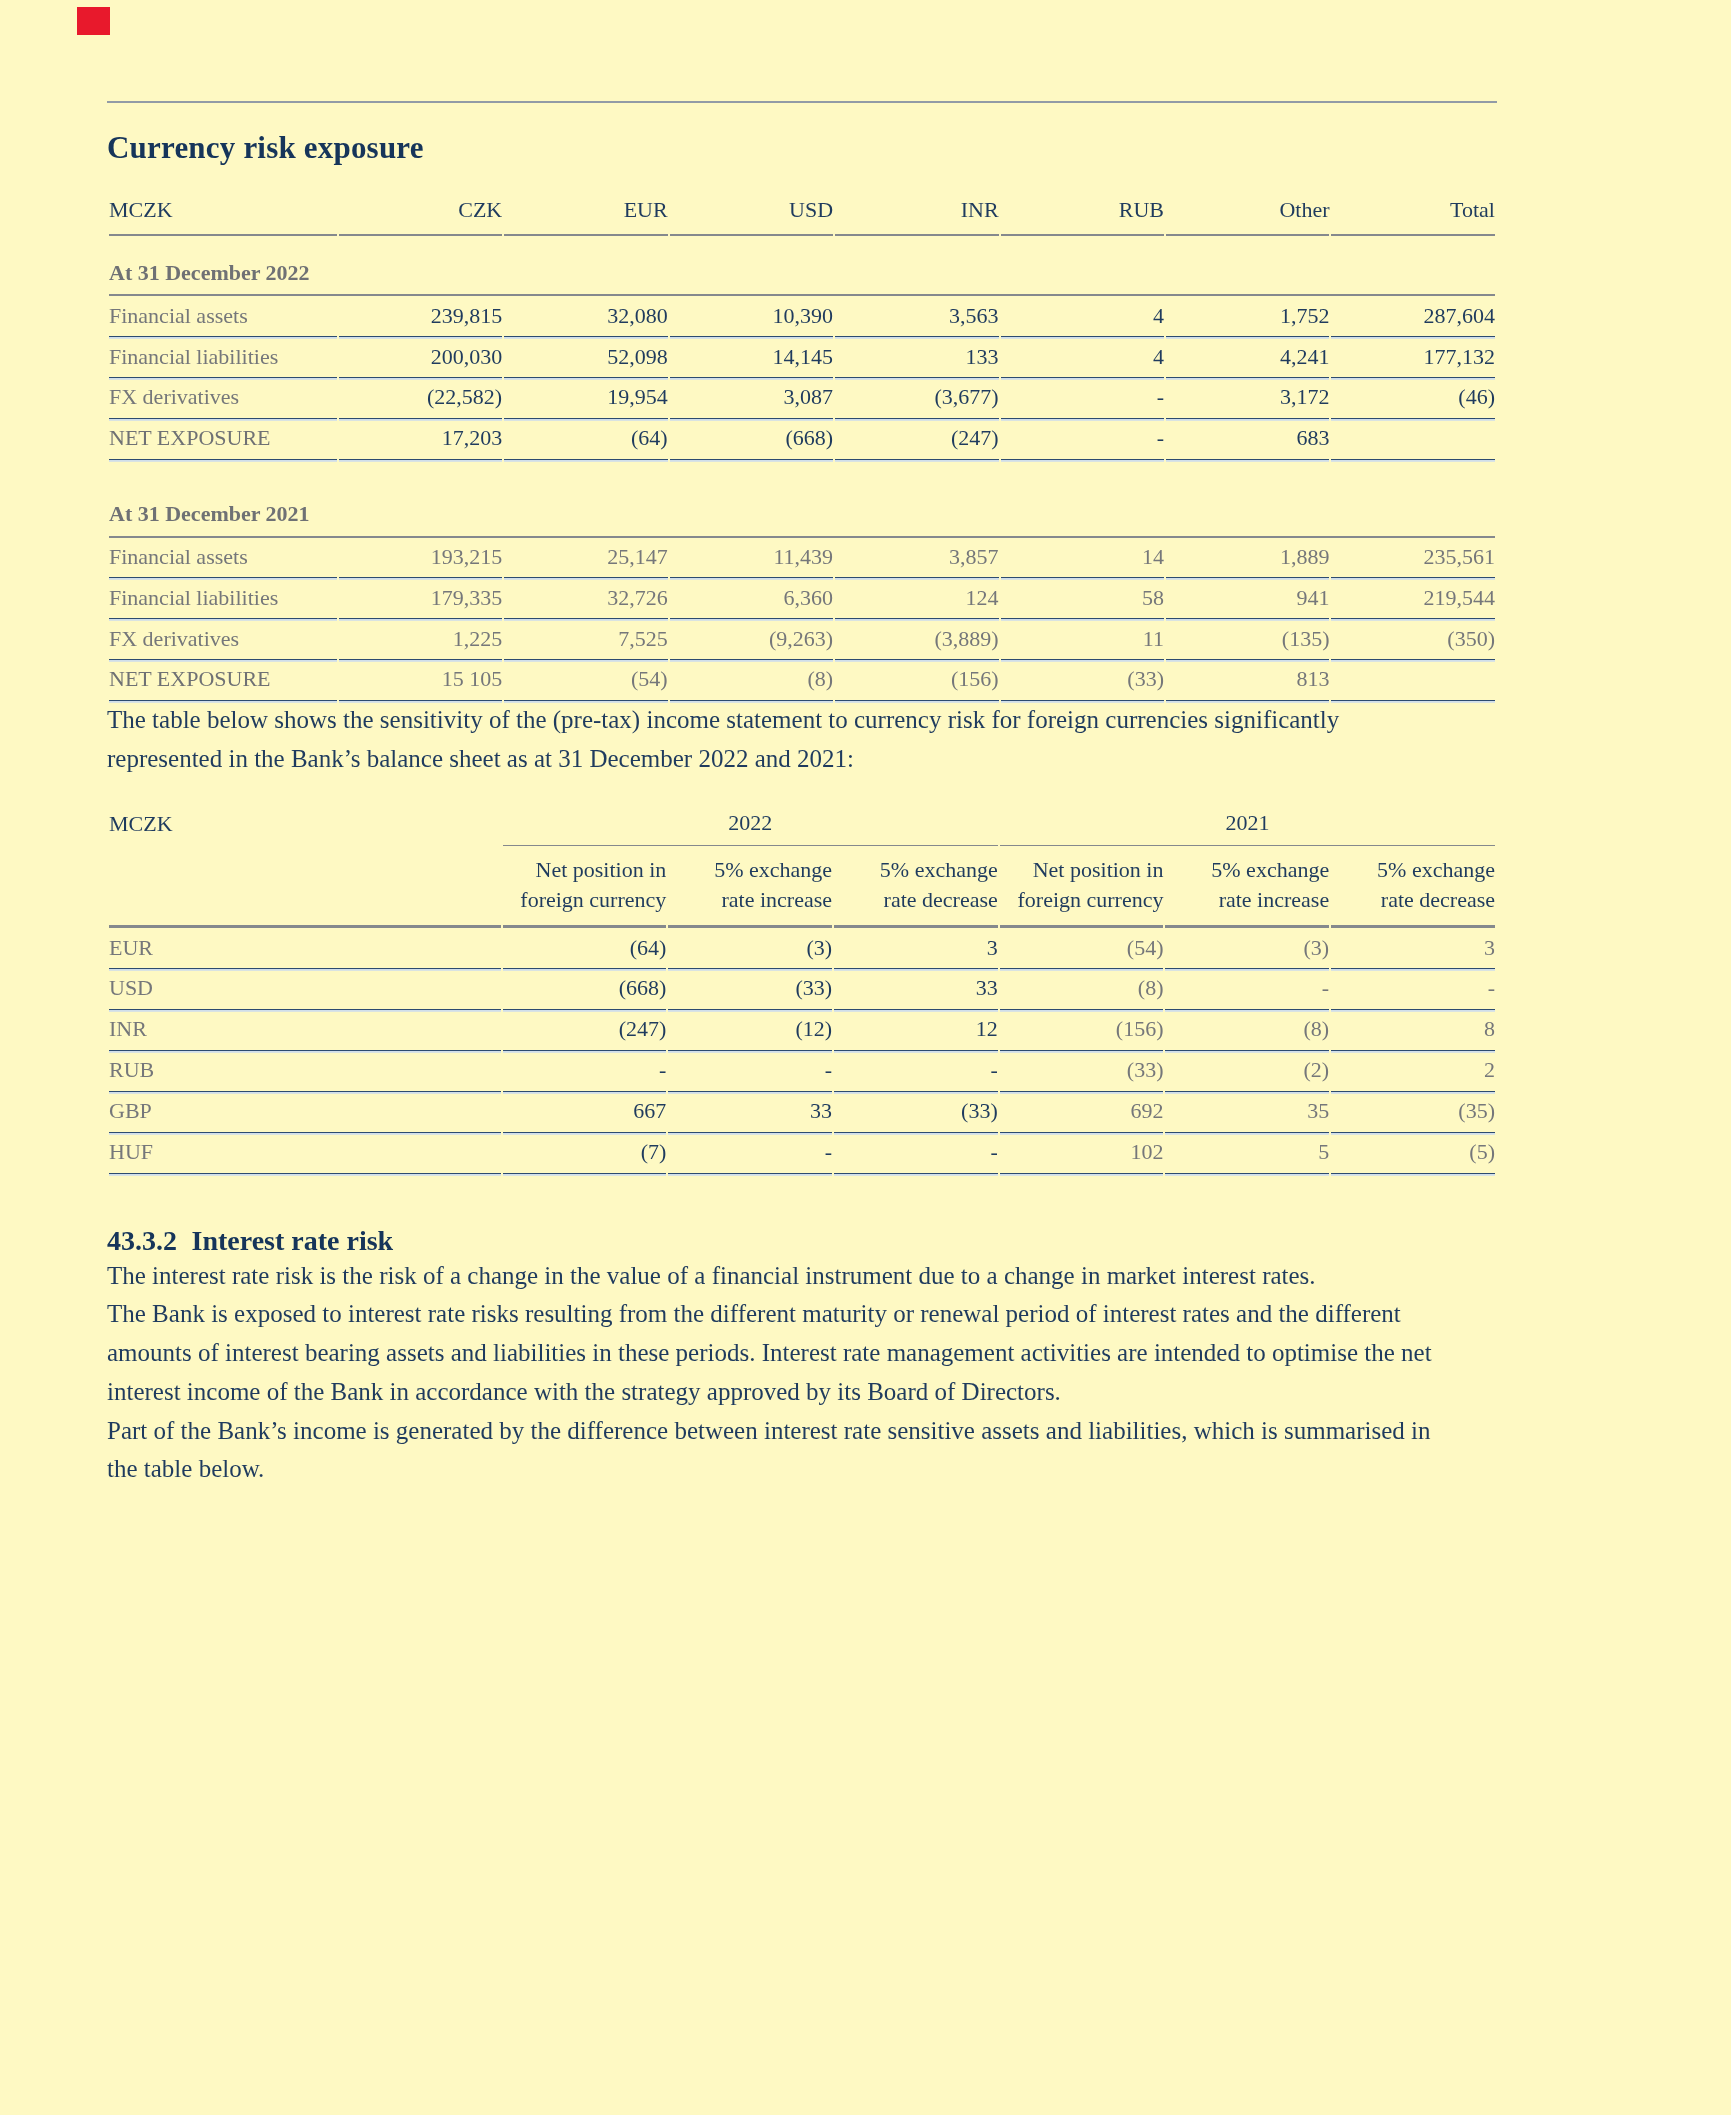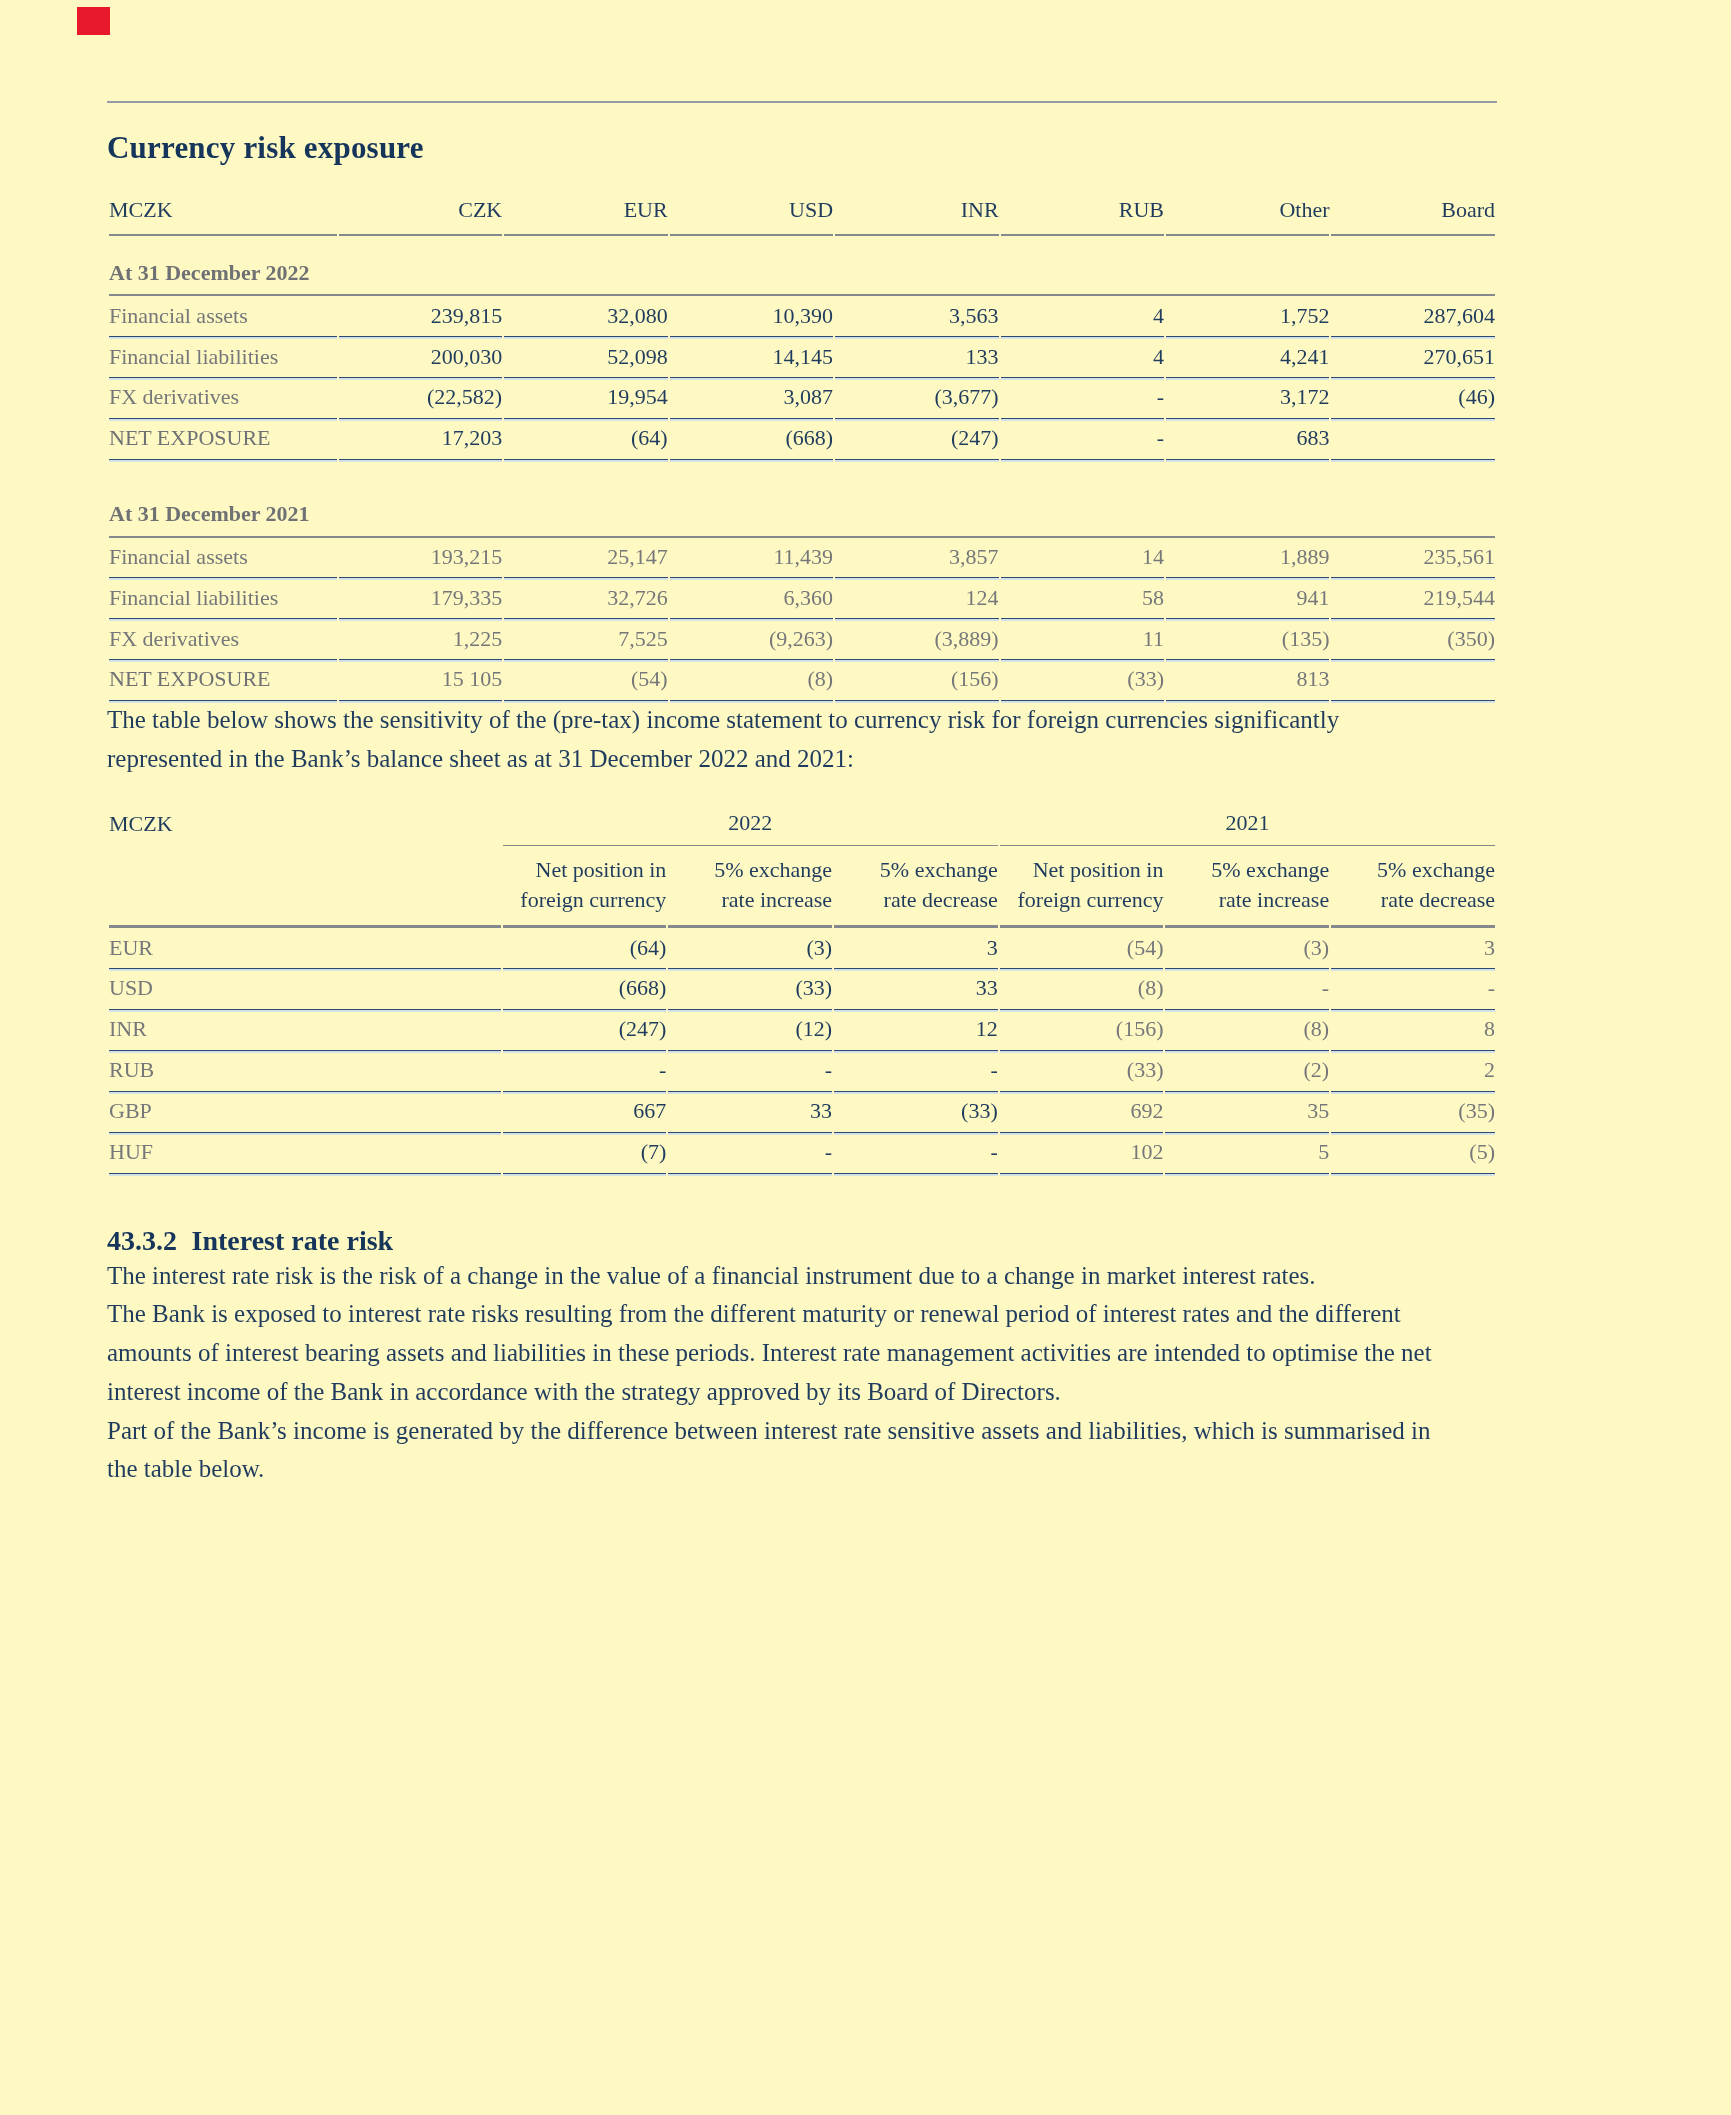--- a/index.html
+++ b/index.html
@@ -102,21 +102,21 @@
       </colgroup>
       <tbody>
           <tr class="hdr">
         <td class="unit">MCZK</td>
         <td class="num">CZK</td>
         <td class="num">EUR</td>
         <td class="num">USD</td>
         <td class="num">INR</td>
         <td class="num">RUB</td>
         <td class="num">Other</td>
-        <td class="num">Board</td>
+        <td class="num">Total</td>
       </tr>
       <tr class="gap-row">
             <td colspan="8"></td>
           </tr>
       <tr class="caption-row">
         <td colspan="8">At 31 December 2022</td>
       </tr>
       <tr class="r">
         <td class="lbl">Financial assets</td>
         <td class="num cur">239,815</td>
@@ -128,21 +128,21 @@
         <td class="num cur">287,604</td>
       </tr>
       <tr class="r">
         <td class="lbl">Financial liabilities</td>
         <td class="num cur">200,030</td>
         <td class="num cur">52,098</td>
         <td class="num cur">14,145</td>
         <td class="num cur">133</td>
         <td class="num cur">4</td>
         <td class="num cur">4,241</td>
-        <td class="num cur">270,651</td>
+        <td class="num cur">177,132</td>
       </tr>
       <tr class="r">
         <td class="lbl">FX derivatives</td>
         <td class="num cur">(22,582)</td>
         <td class="num cur">19,954</td>
         <td class="num cur">3,087</td>
         <td class="num cur">(3,677)</td>
         <td class="num cur">-</td>
         <td class="num cur">3,172</td>
         <td class="num cur">(46)</td>

